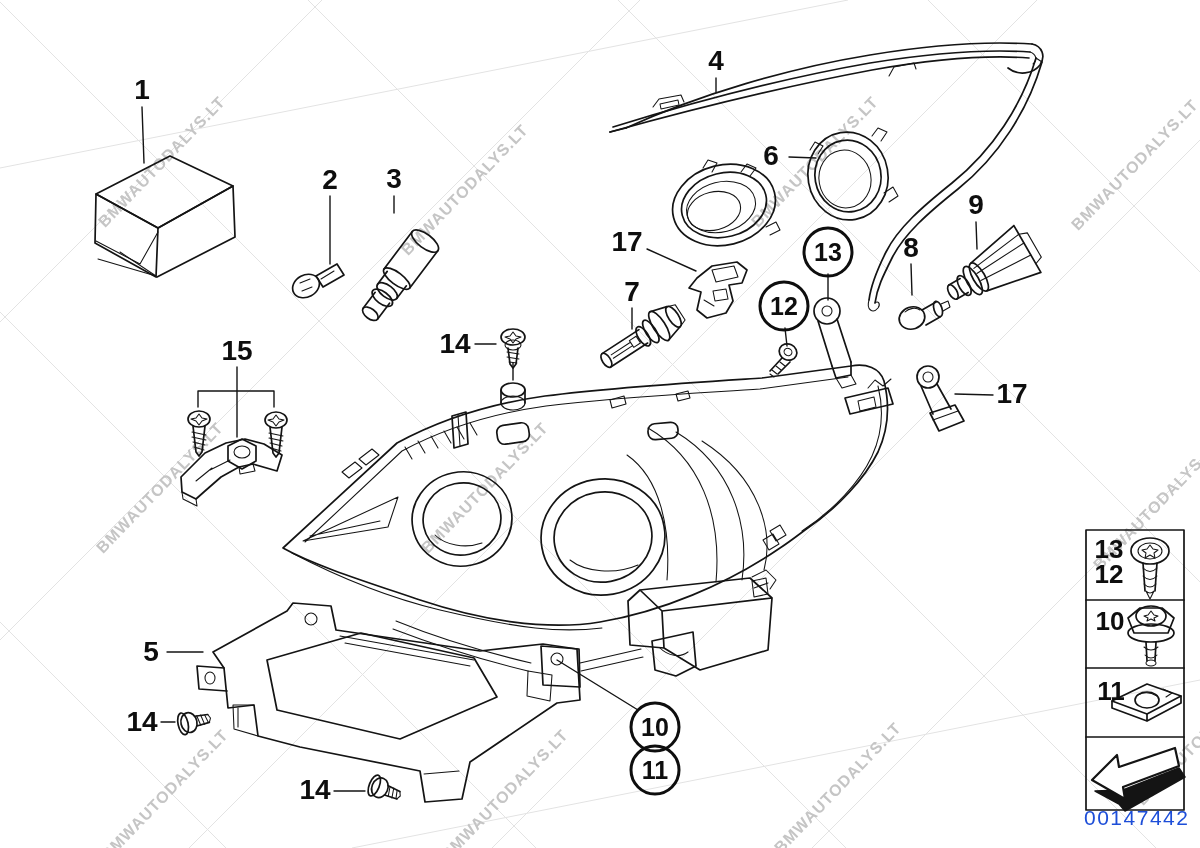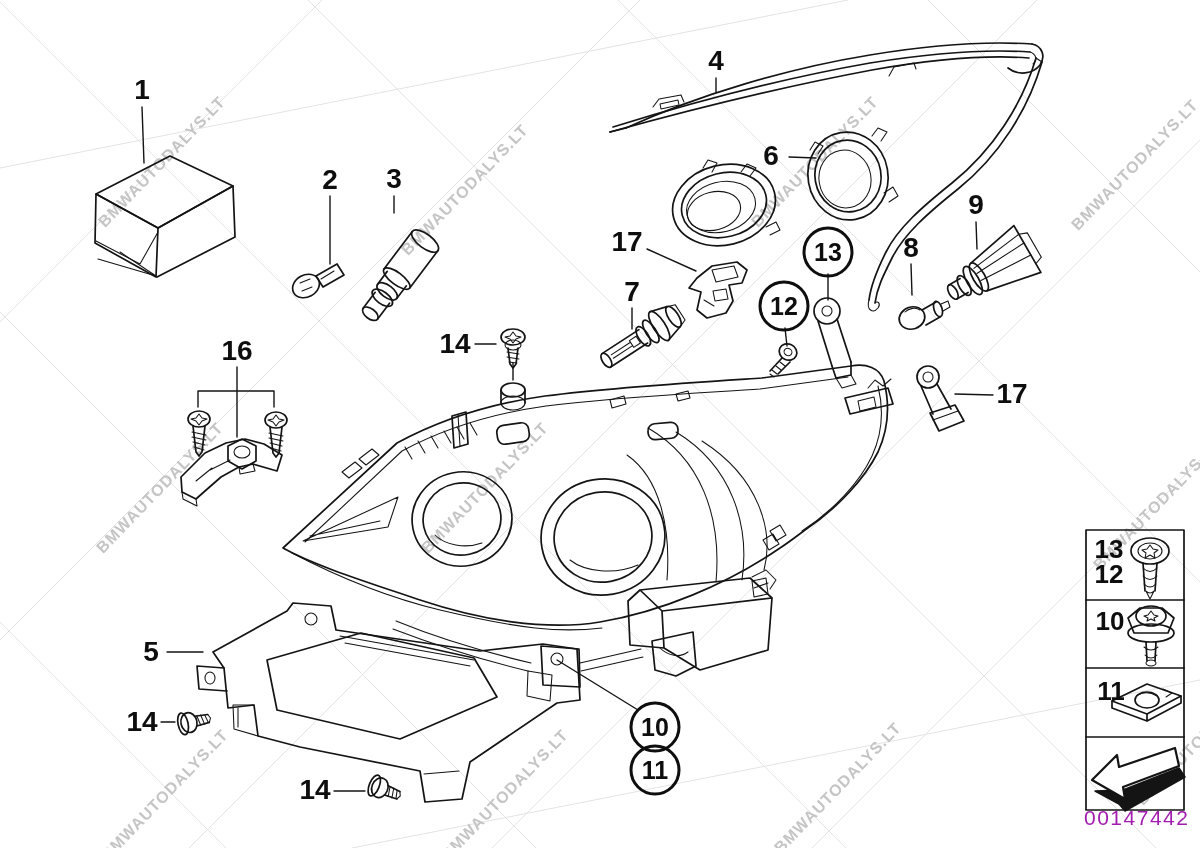--- a/index.html
+++ b/index.html
@@ -14,21 +14,21 @@
   .hair{stroke:#e3e3e3;stroke-width:1;}
   .wm{position:absolute;transform:translate(-50%,-50%) rotate(-46deg);
       font-weight:bold;font-size:16px;letter-spacing:1px;color:#c5c5c5;white-space:nowrap;}
   .callout{position:absolute;transform:translate(-50%,-50%);
       font-weight:bold;font-size:28px;color:#0e0e0e;line-height:1;}
   .callout.circled{width:45px;height:45px;border:3px solid #0e0e0e;border-radius:50%;
       display:flex;align-items:center;justify-content:center;font-size:25px;background:transparent;}
   .legendnum{position:absolute;transform:translate(-50%,-50%);
       font-weight:bold;font-size:26px;color:#0e0e0e;line-height:1;}
   .code{position:absolute;left:1084px;top:806px;width:104px;text-align:center;
-      font-size:21px;letter-spacing:1.5px;color:#a21caf;}
+      font-size:21px;letter-spacing:1.5px;color:#1d4ed8;}
 </style>
 </head>
 <body>
 
 <div class="stage">
 
   <svg class="hairsvg" width="1200" height="848" viewBox="0 0 1200 848">
     <g class="hair">
       <line x1="0" y1="322" x2="322" y2="0"></line>
       <line x1="0" y1="640" x2="640" y2="0"></line>
@@ -327,21 +327,21 @@
     <div class="callout" style="left:142px;top:90px">1</div>
     <div class="callout" style="left:330px;top:180px">2</div>
     <div class="callout" style="left:394px;top:179px">3</div>
     <div class="callout" style="left:716px;top:61px">4</div>
     <div class="callout" style="left:151px;top:652px">5</div>
     <div class="callout" style="left:771px;top:156px">6</div>
     <div class="callout" style="left:632px;top:292px">7</div>
     <div class="callout" style="left:911px;top:248px">8</div>
     <div class="callout" style="left:976px;top:205px">9</div>
     <div class="callout" style="left:455px;top:344px">14</div>
-    <div class="callout" style="left:237px;top:351px">16</div>
+    <div class="callout" style="left:237px;top:351px">15</div>
     <div class="callout" style="left:627px;top:242px">17</div>
     <div class="callout" style="left:1012px;top:394px">17</div>
     <div class="callout" style="left:142px;top:722px">14</div>
     <div class="callout" style="left:315px;top:790px">14</div>
     <div class="callout circled" style="left:784px;top:306px">12</div>
     <div class="callout circled" style="left:828px;top:252px">13</div>
     <div class="callout circled" style="left:655px;top:727px">10</div>
     <div class="callout circled" style="left:655px;top:770px">11</div>
   </div>
 

